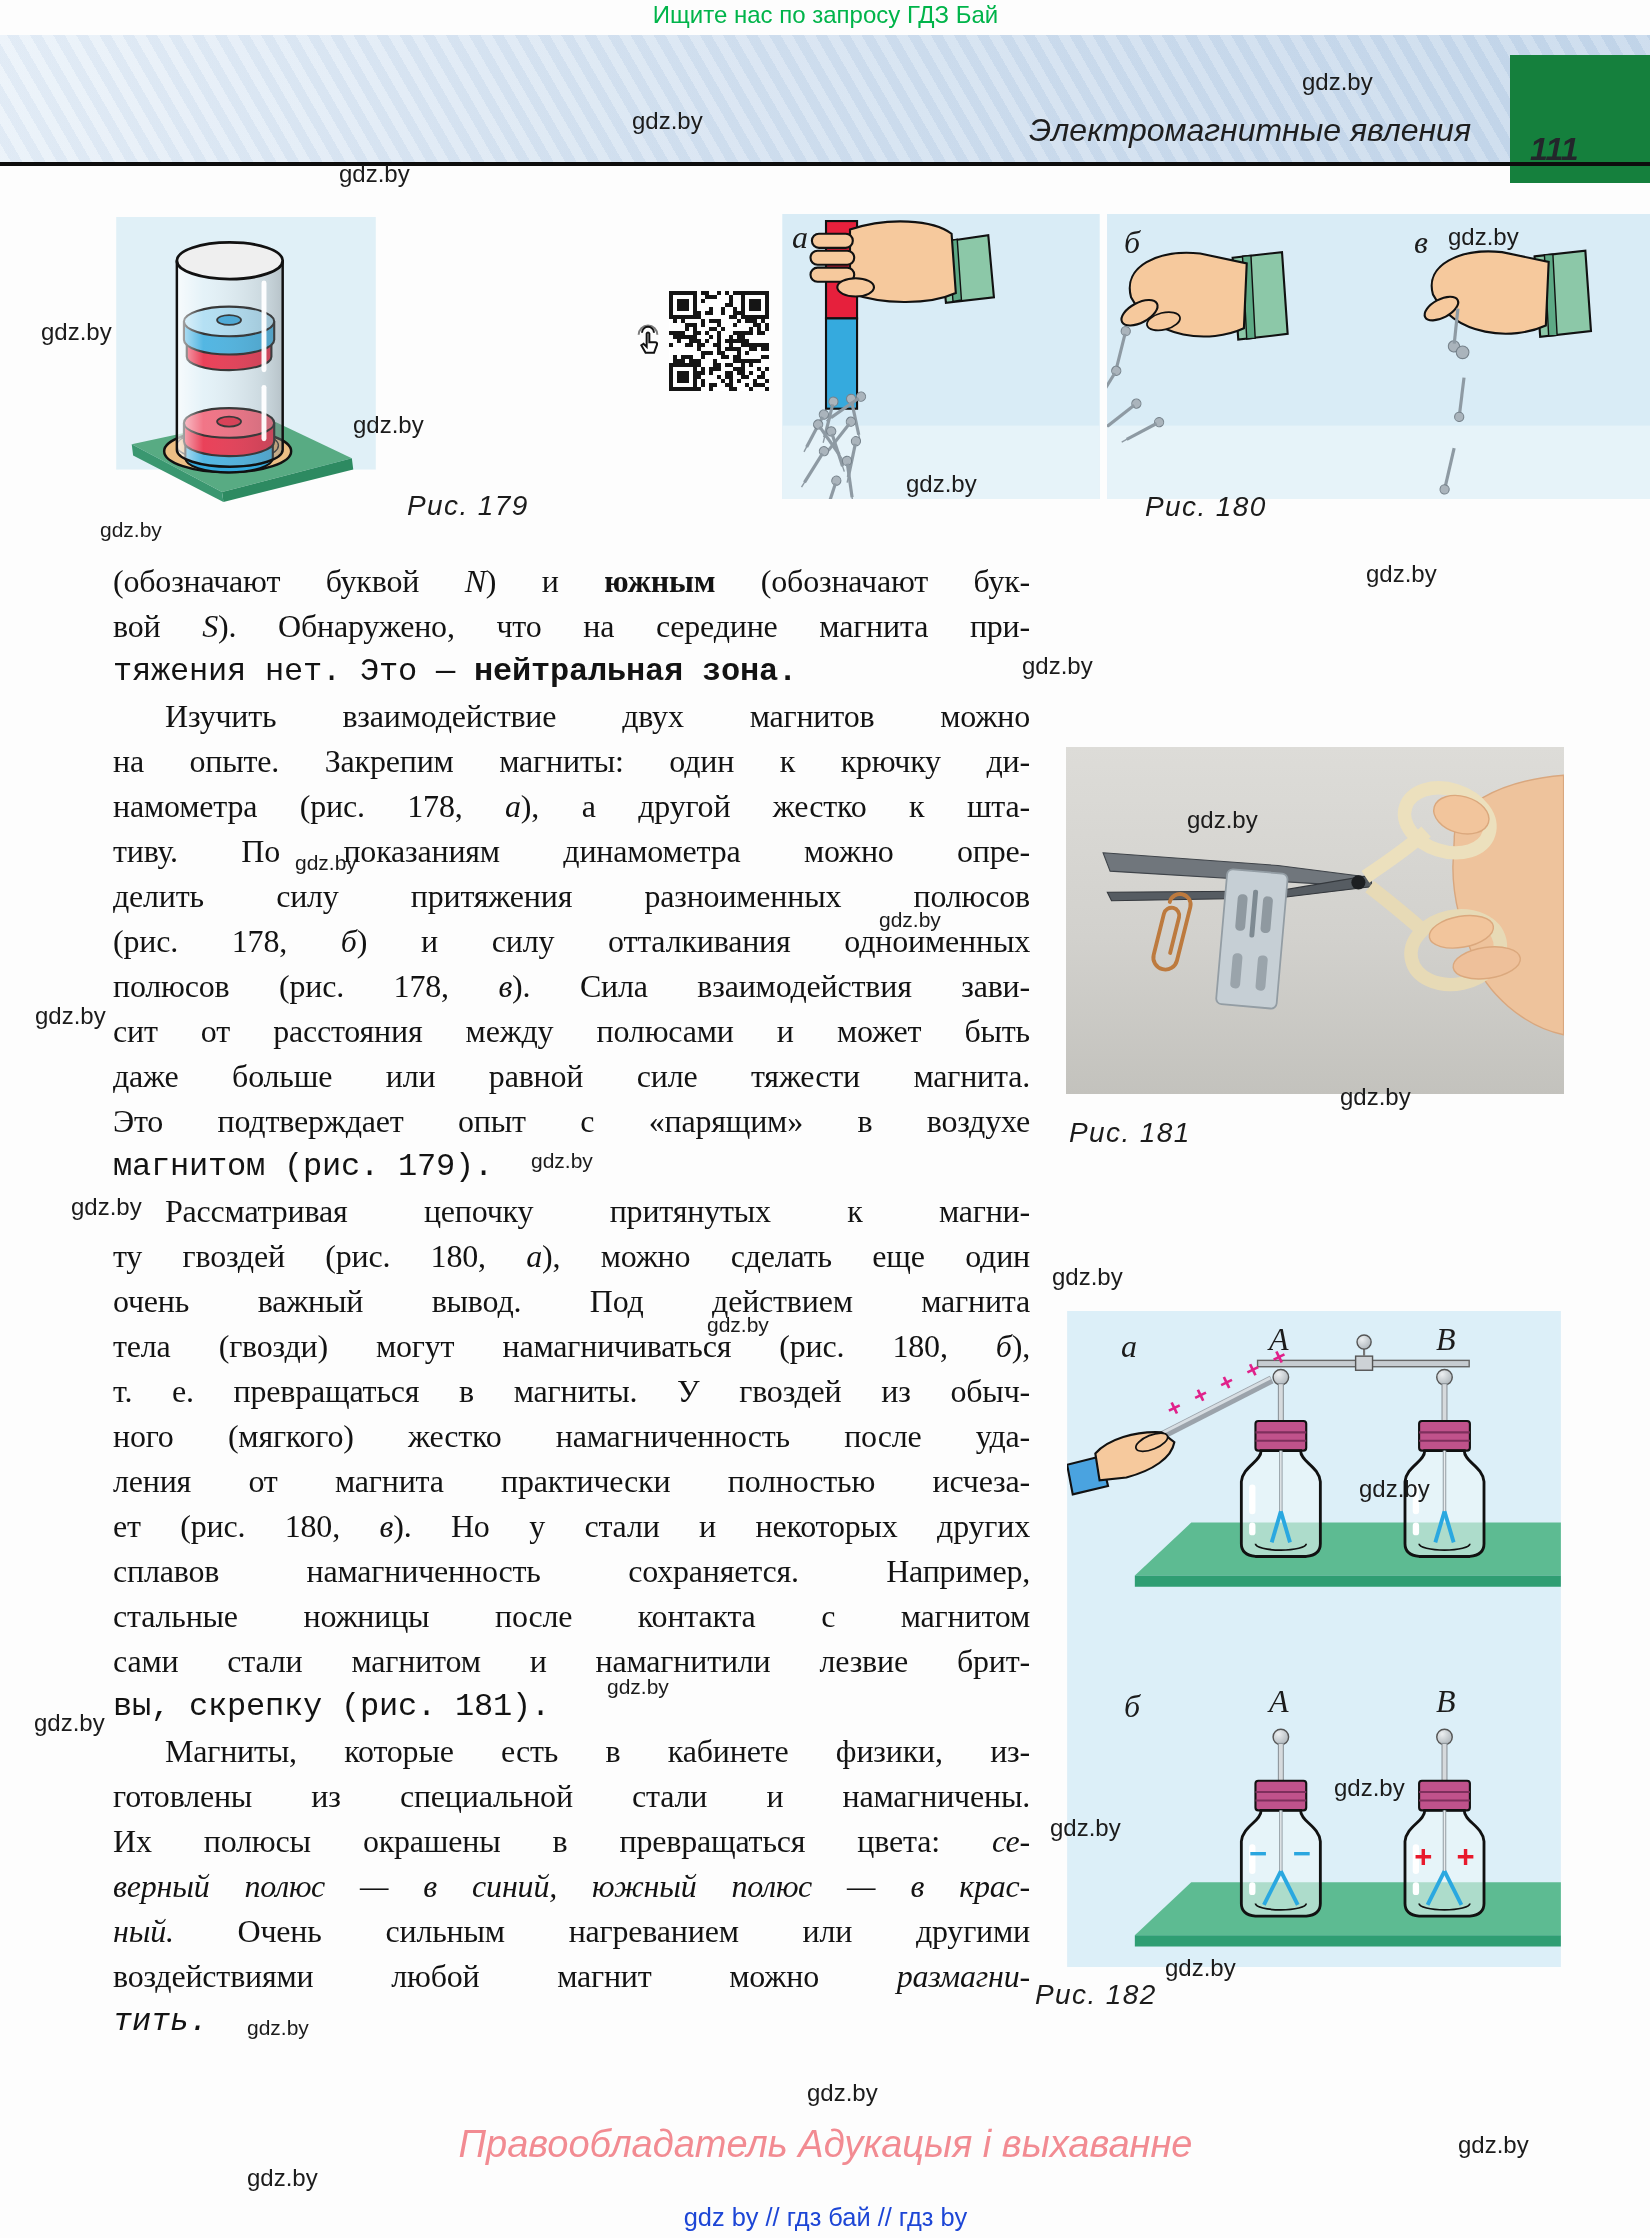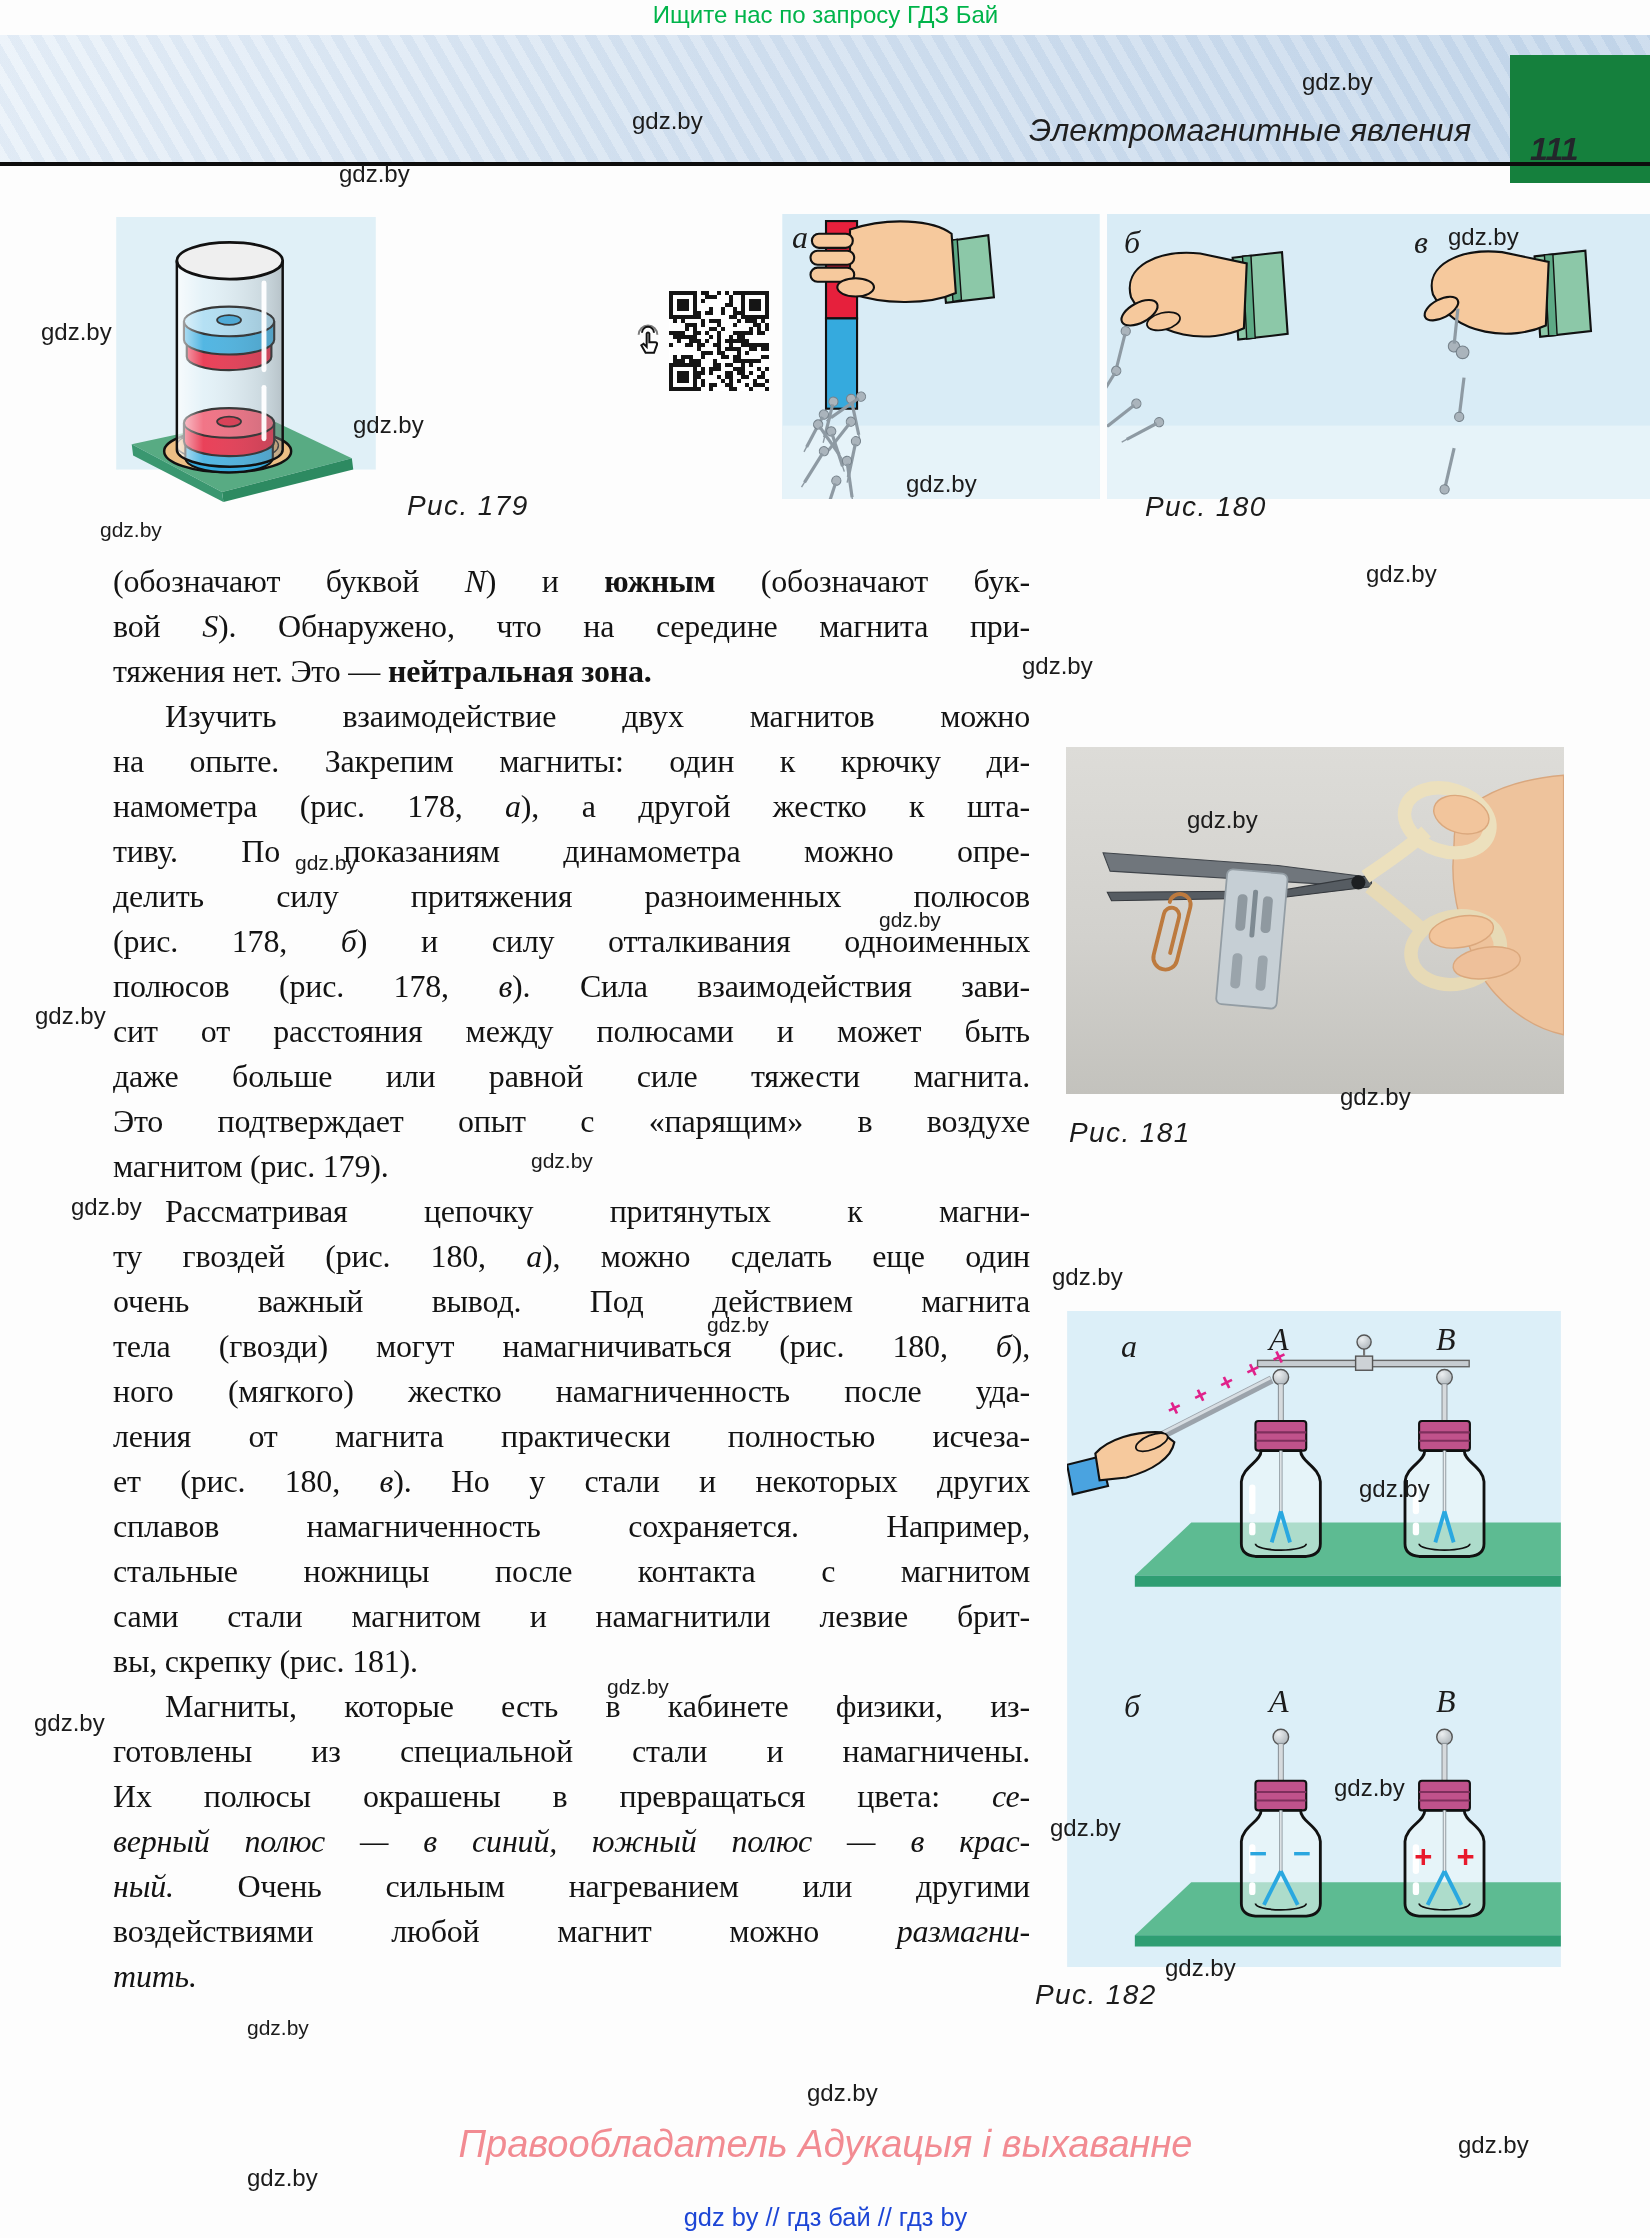--- a/index.html
+++ b/index.html
@@ -31,21 +31,21 @@
       background:linear-gradient(180deg,#dddcd8 0%,#d2d1cd 55%,#c3c2bd 100%);z-index:5;}
   
   #qr{position:absolute;left:669px;top:291px;width:100px;height:100px;background:#fff;
       display:grid;grid-template-columns:repeat(25,1fr);grid-template-rows:repeat(25,1fr);z-index:10;}
   .qm{background:#151515;}
   #touch-icon{position:absolute;left:632px;top:323px;z-index:11;}
   
   #text-col{position:absolute;left:113px;top:559px;width:917px;z-index:20;}
   .tl{font:32px/45px "Liberation Serif",serif;color:#131313;height:45px;
       text-align:justify;text-align-last:justify;letter-spacing:-0.2px;}
-  .tl.end{text-align-last:left;}
+  .tl.end{text-align-last:left;font-family:Liberation Mono, monospace;}
   .tl.ind{text-indent:52px;}
   .sb{font-weight:700;}
   .si{font-style:italic;}
   
   #footer-copy{position:absolute;left:0;right:0;top:2123px;text-align:center;
       font:italic 500 38px "Liberation Sans",sans-serif;color:#f28b92;z-index:20;}
   #footer-links{position:absolute;left:0;right:0;top:2203px;text-align:center;
       font:25.4px "Liberation Sans",sans-serif;color:#1d46d6;z-index:20;}
   .sign{font:700 44px "Liberation Sans",sans-serif;}
 </style>
@@ -929,20 +929,21 @@
     <div class="tl"><span>(рис. 178, </span><span class="si">б</span><span>) и силу отталкивания одноименных</span></div>
     <div class="tl"><span>полюсов (рис. 178, </span><span class="si">в</span><span>). Сила взаимодействия зави-</span></div>
     <div class="tl"><span>сит от расстояния между полюсами и может быть</span></div>
     <div class="tl"><span>даже больше или равной силе тяжести магнита.</span></div>
     <div class="tl"><span>Это подтверждает опыт с «парящим» в воздухе</span></div>
     <div class="tl end"><span>магнитом (рис. 179).</span></div>
     <div class="tl ind"><span>Рассматривая цепочку притянутых к магни-</span></div>
     <div class="tl"><span>ту гвоздей (рис. 180, </span><span class="si">а</span><span>), можно сделать еще один</span></div>
     <div class="tl"><span>очень важный вывод. Под действием магнита</span></div>
     <div class="tl"><span>тела (гвозди) могут намагничиваться (рис. 180, </span><span class="si">б</span><span>),</span></div>
+    <div class="tl"><span>т. е. превращаться в магниты. У гвоздей из обыч-</span></div>
     <div class="tl"><span>ного (мягкого) жестко намагниченность после уда-</span></div>
     <div class="tl"><span>ления от магнита практически полностью исчеза-</span></div>
     <div class="tl"><span>ет (рис. 180, </span><span class="si">в</span><span>). Но у стали и некоторых других</span></div>
     <div class="tl"><span>сплавов намагниченность сохраняется. Например,</span></div>
     <div class="tl"><span>стальные ножницы после контакта с магнитом</span></div>
     <div class="tl"><span>сами стали магнитом и намагнитили лезвие брит-</span></div>
     <div class="tl end"><span>вы, скрепку (рис. 181).</span></div>
     <div class="tl ind"><span>Магниты, которые есть в кабинете физики, из-</span></div>
     <div class="tl"><span>готовлены из специальной стали и намагничены.</span></div>
     <div class="tl"><span>Их полюсы окрашены в превращаться цвета: </span><span class="si">се-</span></div>

